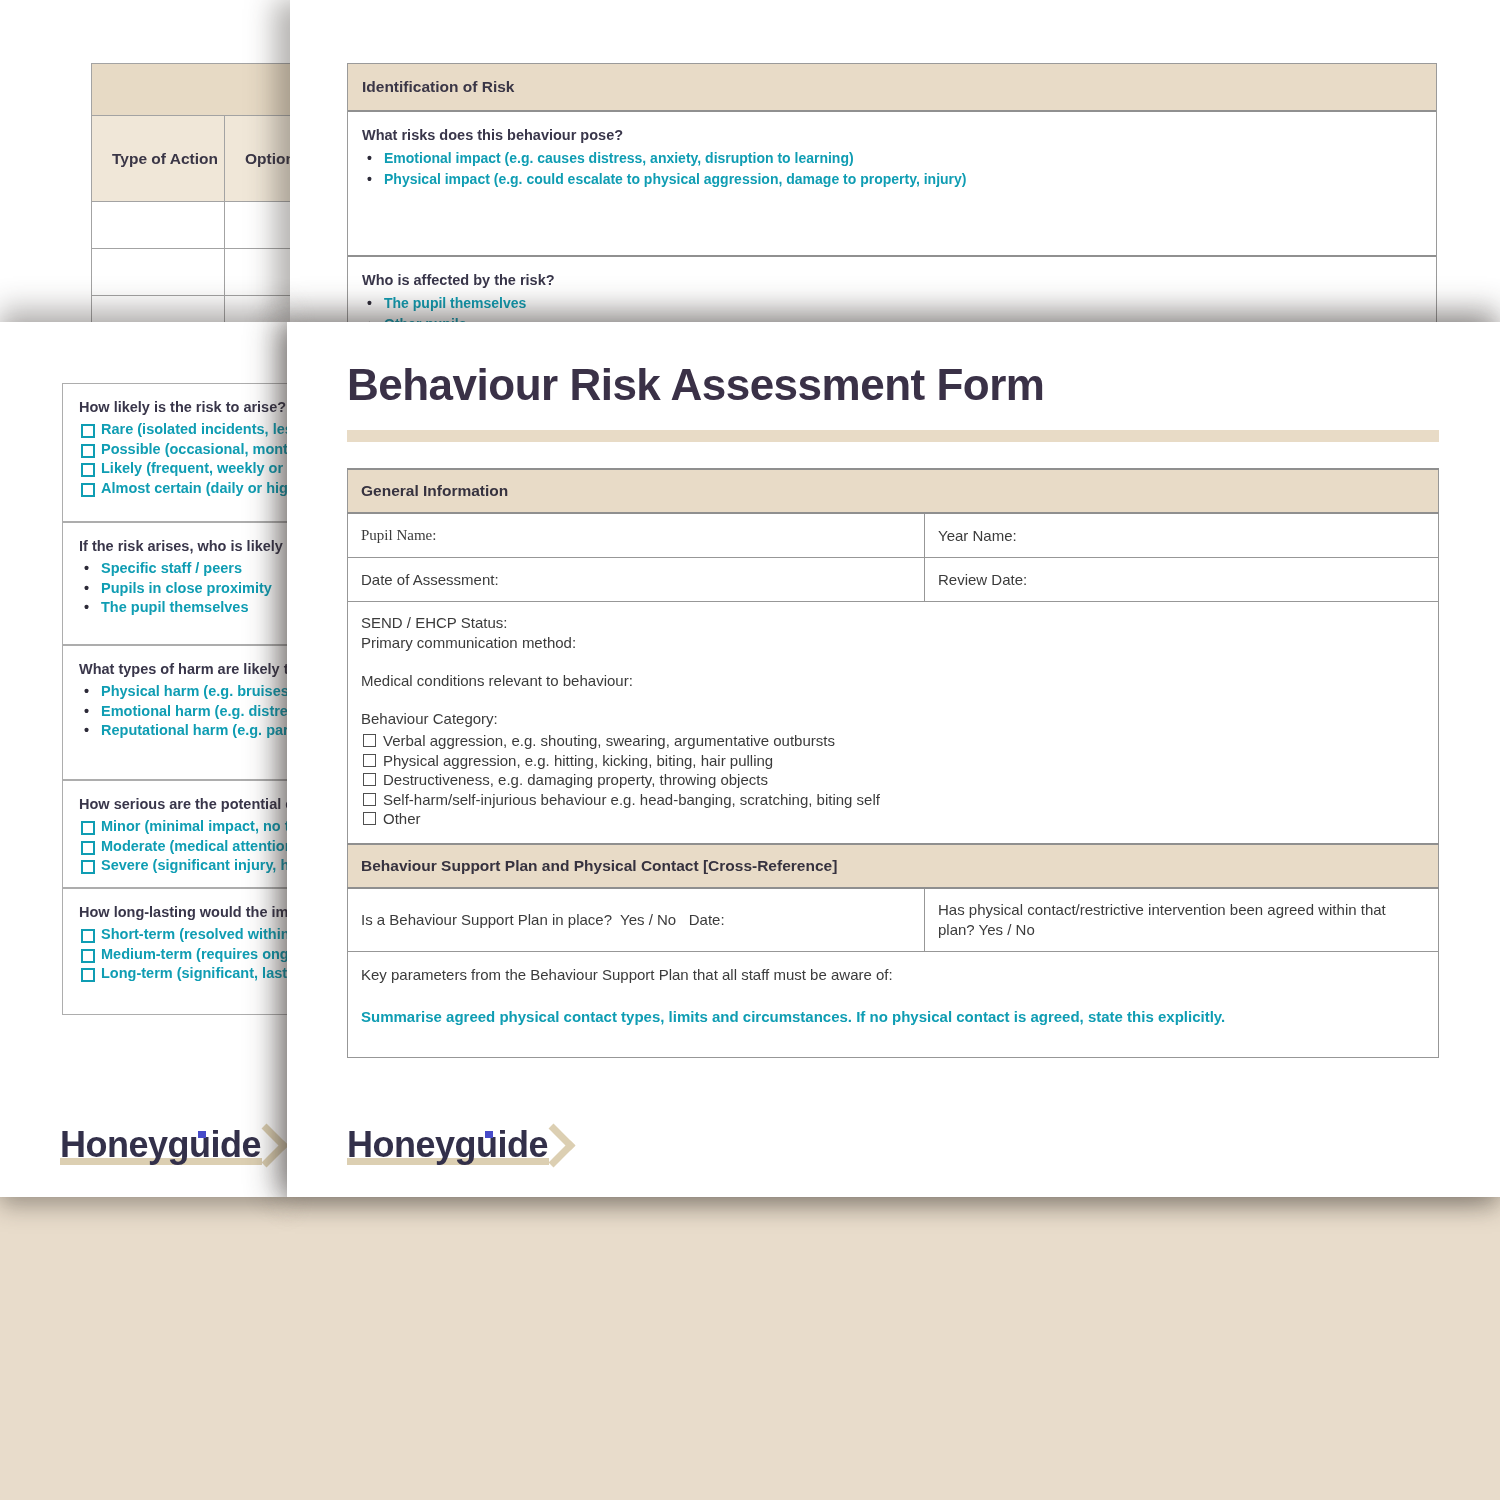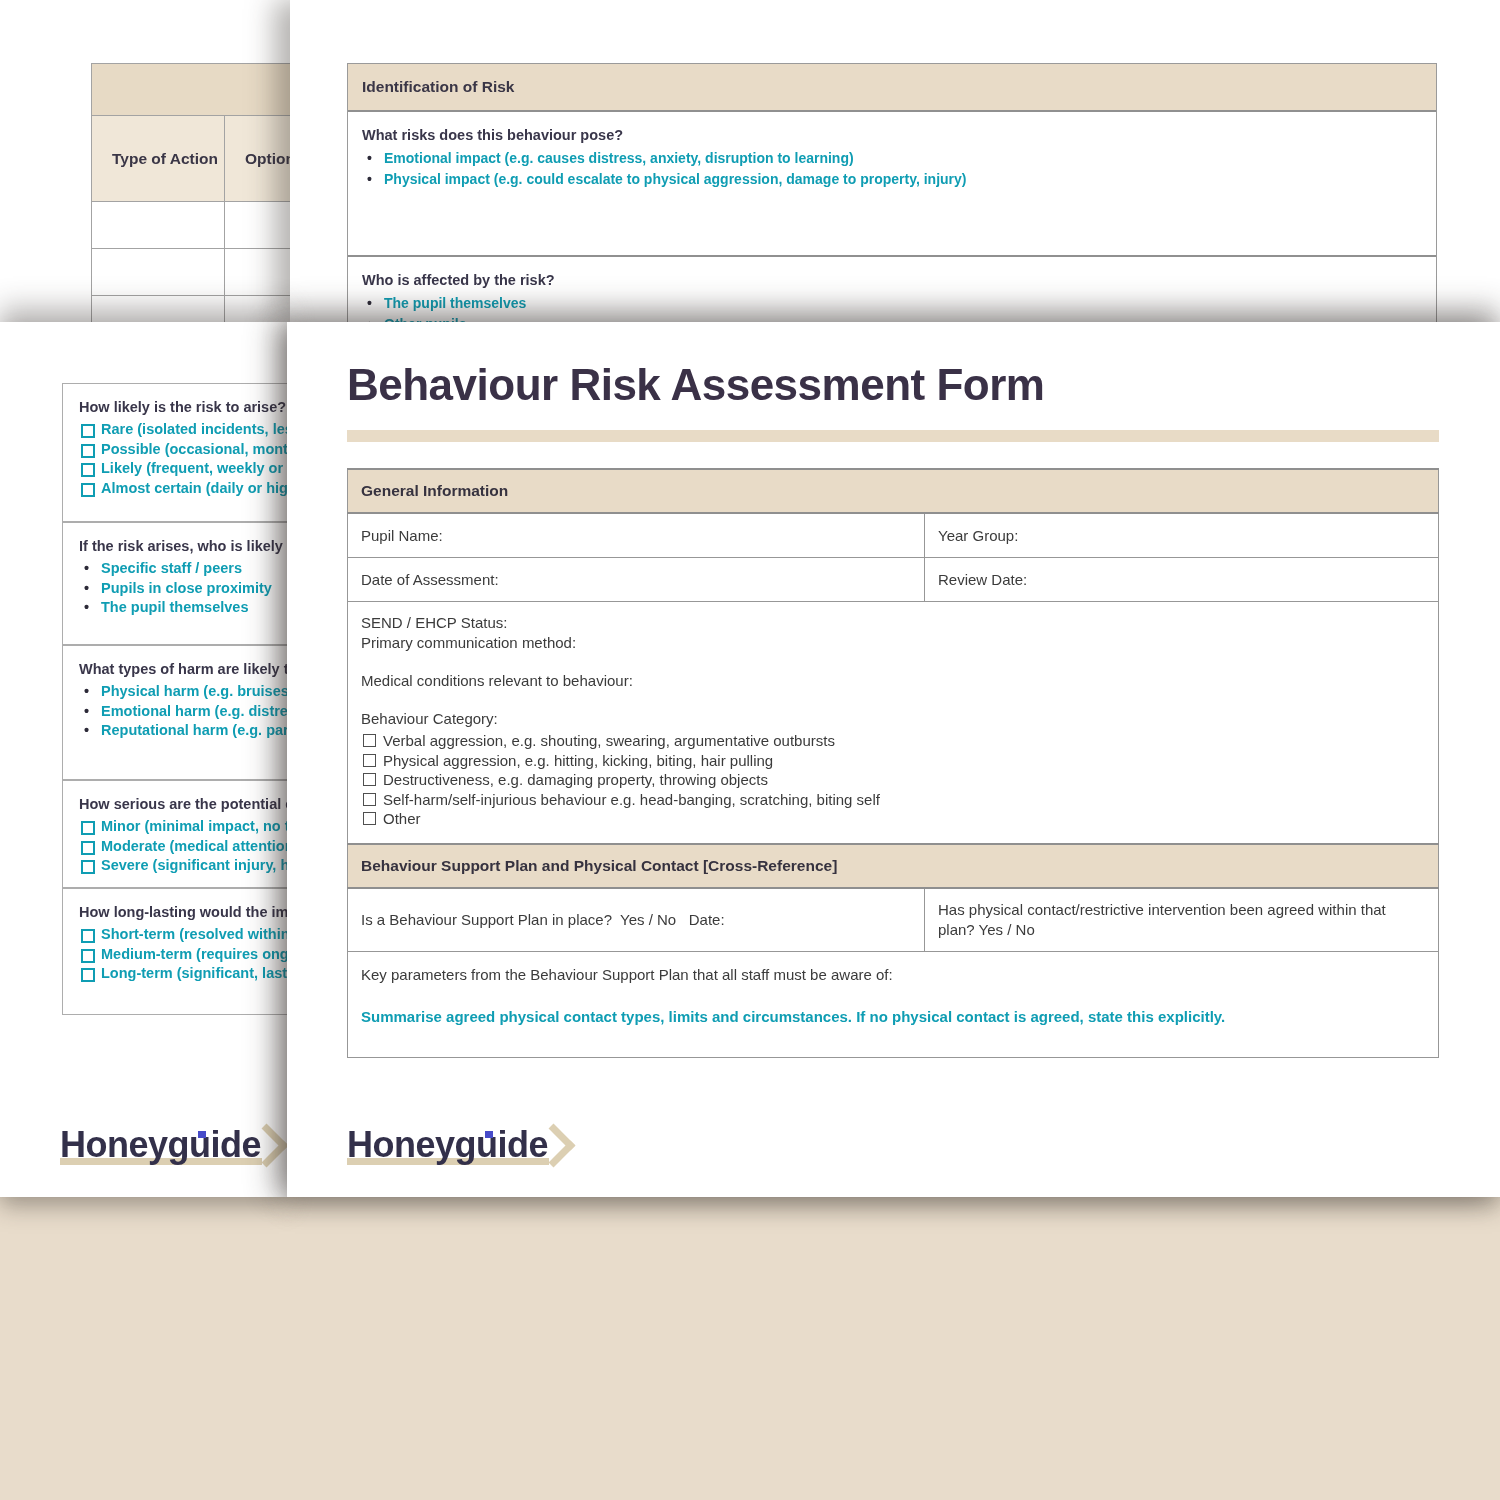--- a/index.html
+++ b/index.html
@@ -67,21 +67,21 @@
   
   .form-title{position:absolute;left:60px;top:38px;margin:0;font-size:44px;font-weight:bold;
        color:#3a3147;letter-spacing:-0.5px;white-space:nowrap;}
   .title-bar{position:absolute;left:60px;top:108px;width:1092px;height:12px;background:#e8dbc6;}
   table.gi{position:absolute;left:60px;top:146px;width:1092px;border-collapse:collapse;
        font-size:15px;color:#3b3b3b;}
   table.gi td{border:1px solid #979797;padding:0 13px;vertical-align:middle;}
   table.gi .band td{height:42px;background:#e8dbc7;font-weight:bold;color:#36323f;
        font-size:15.5px;border-top:2px solid #8f8f8f;border-bottom:2px solid #8f8f8f;}
   table.gi .row td{height:43px;}
-  table.gi .cw1{width:550px;}
+  table.gi .cw1{width:550px;font-family:Liberation Serif, serif;}
   .details{padding:11px 13px 14px 13px !important;vertical-align:top !important;}
   .details p{margin:0;line-height:20px;}
   .details .sp{height:18px;}
   .details ul.list li{line-height:19.5px;}
   .bsp td{height:62px;vertical-align:top;padding-top:11px;line-height:20px;}
   .pre{white-space:pre-wrap;}
   .keycell{padding:13px 13px 30px 13px !important;vertical-align:top !important;}
   .keycell p{margin:0;line-height:20px;}
   .keycell .gap{height:22px;}
   .keycell .note{color:#0f9db3;font-weight:bold;}
@@ -217,21 +217,21 @@
     <h1 class="form-title">Behaviour Risk Assessment Form</h1>
     <div class="title-bar"></div>
 
     <table class="gi">
       <tbody>
           <tr class="band">
             <td colspan="2">General Information</td>
           </tr>
       <tr class="row">
         <td class="cw1">Pupil Name:</td>
-        <td>Year Group:</td>
+        <td>Year Name:</td>
       </tr>
       <tr class="row">
         <td>Date of Assessment:</td>
         <td>Review Date:</td>
       </tr>
       <tr>
         <td colspan="2" class="details">
           <p>SEND / EHCP Status:</p>
           <p>Primary communication method:</p>
           <p class="sp"></p>

